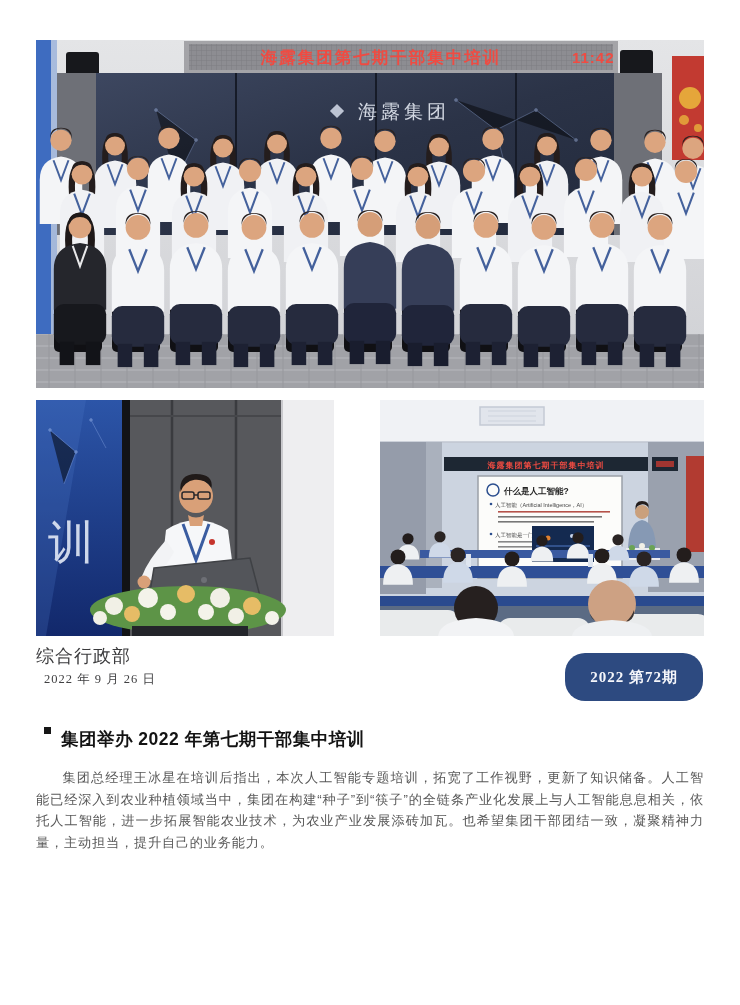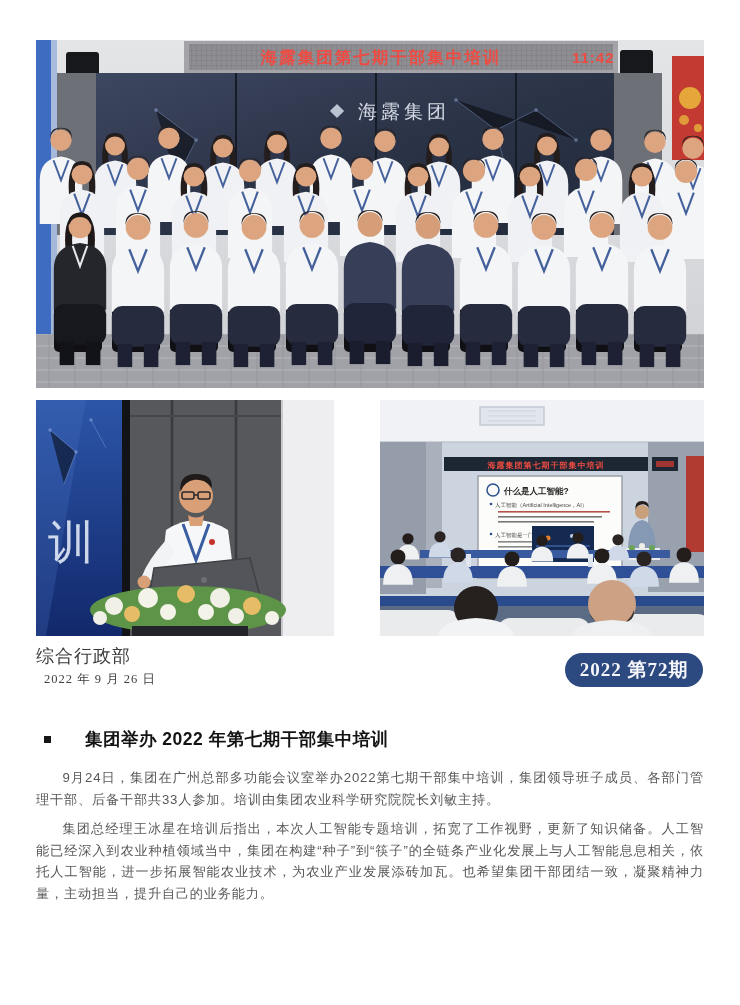--- a/index.html
+++ b/index.html
@@ -17,28 +17,28 @@
     position:absolute;left:36px;top:644px;
     font-family:"Liberation Serif",serif;font-weight:normal;
     font-size:18px;color:#3a3a3c;letter-spacing:1px;
   }
   .pubdate{
     position:absolute;left:44px;top:671px;
     font-family:"Liberation Serif",serif;
     font-size:12.5px;color:#404042;letter-spacing:1px;
   }
   .issue-badge{
-    position:absolute;left:565px;top:653px;width:138px;height:34px;
+    position:absolute;left:565px;top:653px;width:138px;height:48px;
     background:#2d4a80;border-radius:20px;
     display:flex;align-items:center;justify-content:center;
     font-family:"Liberation Serif",serif;font-weight:bold;
-    font-size:19px;color:#f5f6fa;letter-spacing:1px;
+    font-size:15px;color:#f5f6fa;letter-spacing:1px;
   }
   .article{position:absolute;left:36px;top:727px;width:668px;}
-  .title-row{display:flex;align-items:center;margin:0 0 16px 8px;gap:24px;}
+  .title-row{display:flex;margin:0 0 16px 8px;}
   .title-bullet{width:7px;height:7px;background:#161616;margin-right:10px;flex:0 0 auto;}
   .article-title{
     font-size:17.5px;font-weight:bold;color:#131313;letter-spacing:0.5px;
   }
   .article p{
     margin:0 0 8px 0;
     font-size:13.2px;line-height:21.6px;color:#585858;
     letter-spacing:0.8px;text-align:justify;text-indent:2em;
   }
   svg text{font-family:"Liberation Sans",sans-serif;}
@@ -370,16 +370,15 @@
 
 <div class="dept">综合行政部</div>
 <div class="pubdate">2022 年 9 月 26 日</div>
 <div class="issue-badge">2022 第72期</div>
 
 <section class="article">
   <div class="title-row">
     <span class="title-bullet"></span>
     <h1 class="article-title" style="margin:0;">集团举办 2022 年第七期干部集中培训</h1>
   </div>
-  <p>9月24日，集团在广州总部多功能会议室举办2022第七期干部集中培训，集团领导班子成员、各部门管理干部、后备干部共33人参加。培训由集团农业科学研究院院长刘敏主持。</p>
   <p>集团总经理王冰星在培训后指出，本次人工智能专题培训，拓宽了工作视野，更新了知识储备。人工智能已经深入到农业种植领域当中，集团在构建“种子”到“筷子”的全链条产业化发展上与人工智能息息相关，依托人工智能，进一步拓展智能农业技术，为农业产业发展添砖加瓦。也希望集团干部团结一致，凝聚精神力量，主动担当，提升自己的业务能力。</p>
 
 </section>
 
 </body></html>

